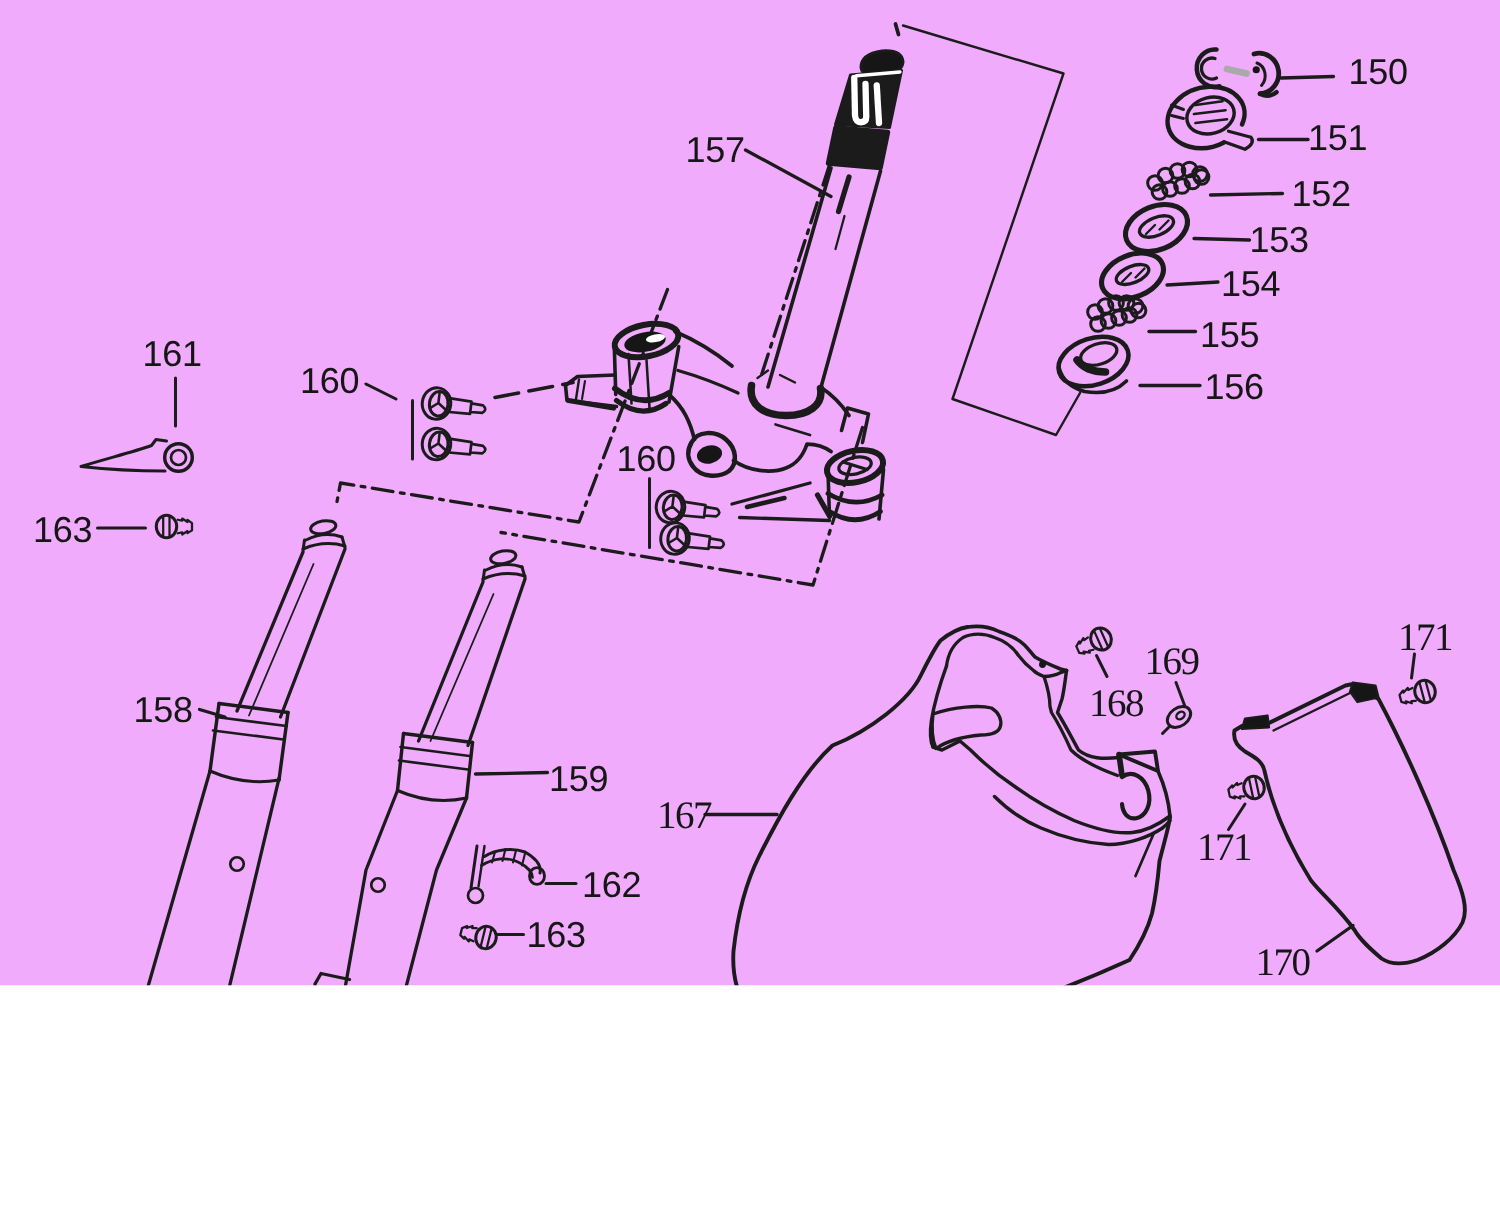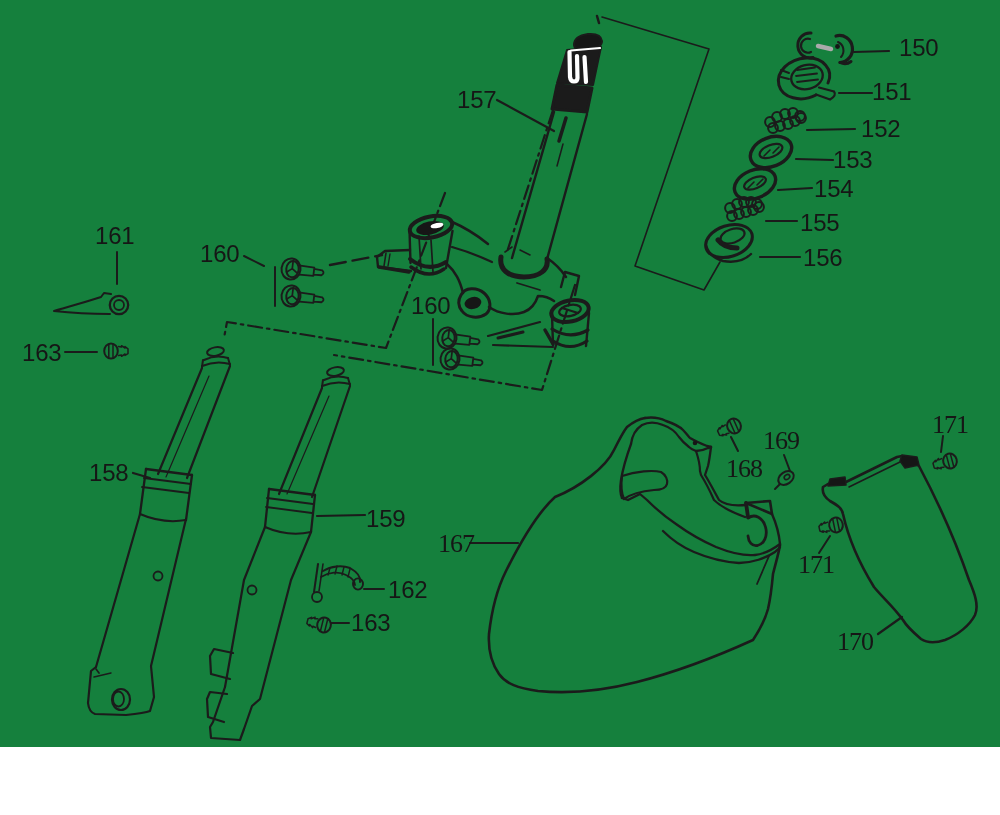--- a/index.html
+++ b/index.html
@@ -1,16 +1,16 @@
 <!DOCTYPE html>
 <html><head>
 <meta charset="utf-8">
 <style>
   html,body{margin:0;padding:0;background:#fff;}
-  #page{position:relative;width:1000px;height:747px;background:#15803d;overflow:hidden;}
+  #page{position:relative;width:1000px;height:657px;background:#f0abfc;overflow:hidden;}
   svg{position:absolute;top:0;left:0;}
   text{fill:#161616;}
   .sans{font-family:"Liberation Sans",sans-serif;font-size:24px;letter-spacing:-0.2px;}
   .serif{font-family:"Liberation Serif",serif;font-size:26px;letter-spacing:-1px;}
 </style>
 </head>
 <body>
 <div id="page">
 <svg width="1000" height="815" viewBox="0 0 1000 815" fill="none" stroke="#1b1b1b" stroke-width="2" stroke-linecap="round" stroke-linejoin="round">
 

